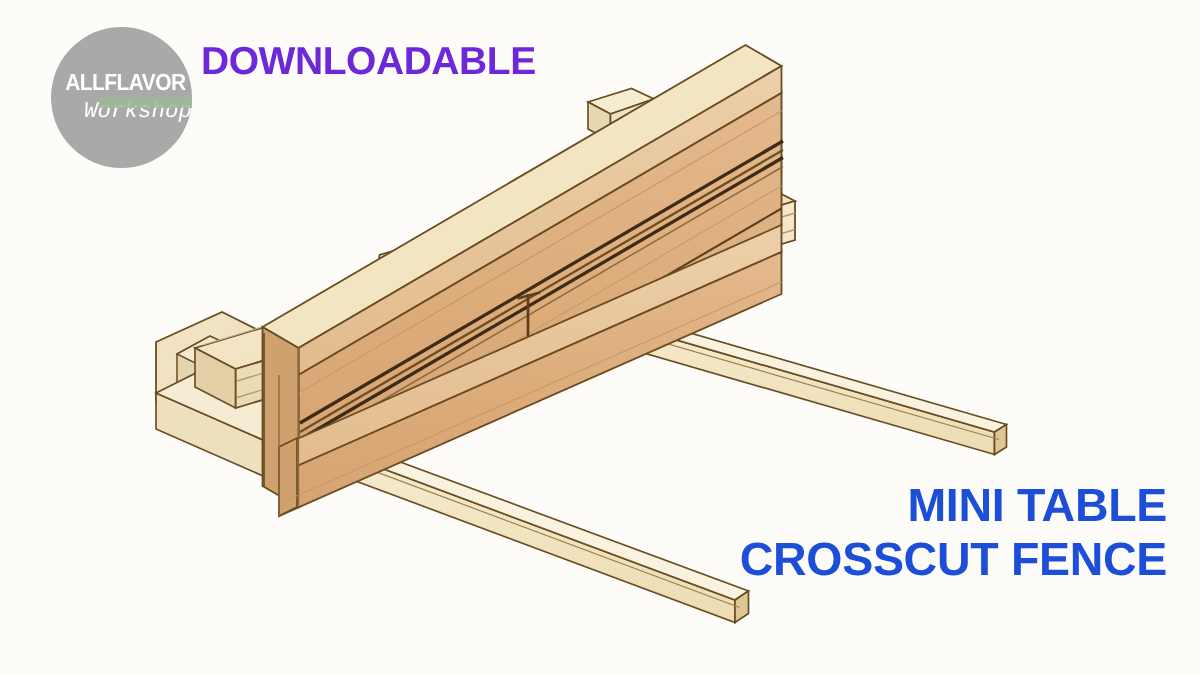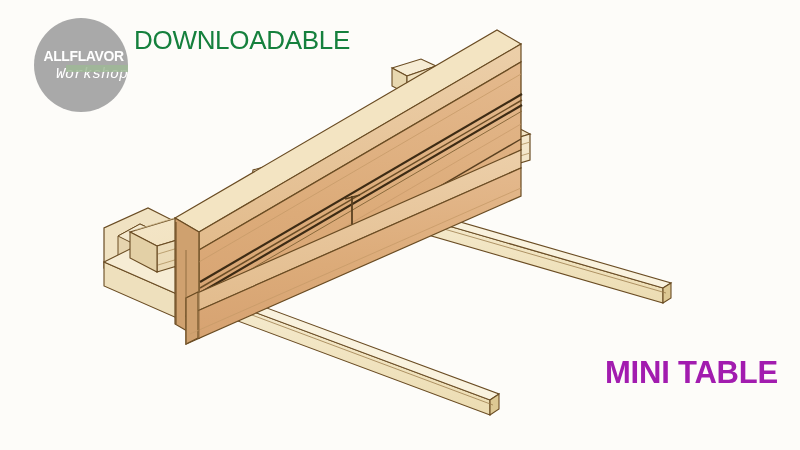--- a/index.html
+++ b/index.html
@@ -58,36 +58,36 @@
     margin-top: -5px;
     white-space: nowrap;
   }
 
   
   #headline-download {
     position: absolute;
     left: 134px;
     top: 26px;
     width: 300px;
-    color: #15803d;
-    font-family: "Liberation Sans", sans-serif;
-    font-weight: normal;
+    color: #6d28d9;
+    font-family: "Liberation Sans", sans-serif;
+    font-weight: bold;
     font-size: 26px;
     line-height: 1.12;
     letter-spacing: -0.3px;
   }
   #headline-download .line { display: block; }
 
   #headline-title {
     position: absolute;
     right: 22px;
     bottom: 58px;
     width: 420px;
     text-align: right;
-    color: #a21caf;
+    color: #1d4ed8;
     font-family: "Liberation Sans", sans-serif;
     font-weight: bold;
     font-size: 31px;
     line-height: 1.18;
     letter-spacing: -0.2px;
   }
   #headline-title .line { display: block; }
 
   
   #illustration {
@@ -227,15 +227,16 @@
     <div class="brand-rule"></div>
     <div class="brand-sub">Workshop</div>
   </div>
 
   <div id="headline-download">
     <span class="line">DOWNLOADABLE</span>
   </div>
 
   <div id="headline-title">
     <span class="line">MINI TABLE</span>
+    <span class="line">CROSSCUT FENCE</span>
   </div>
 
 </div>
 
 </body></html>

